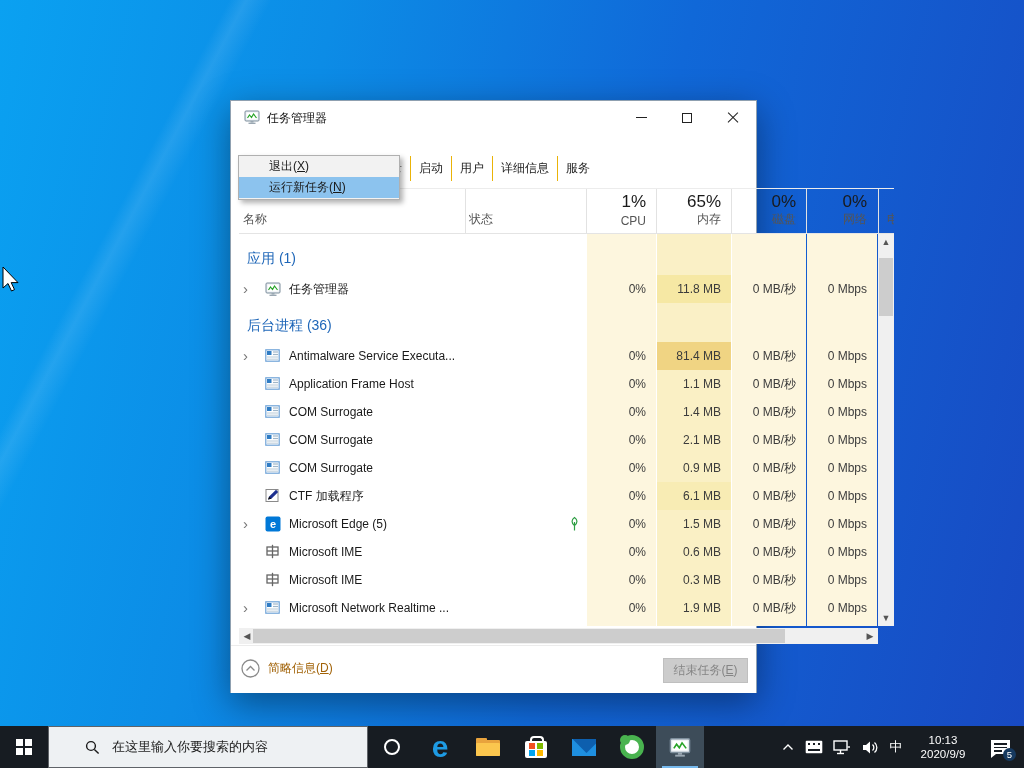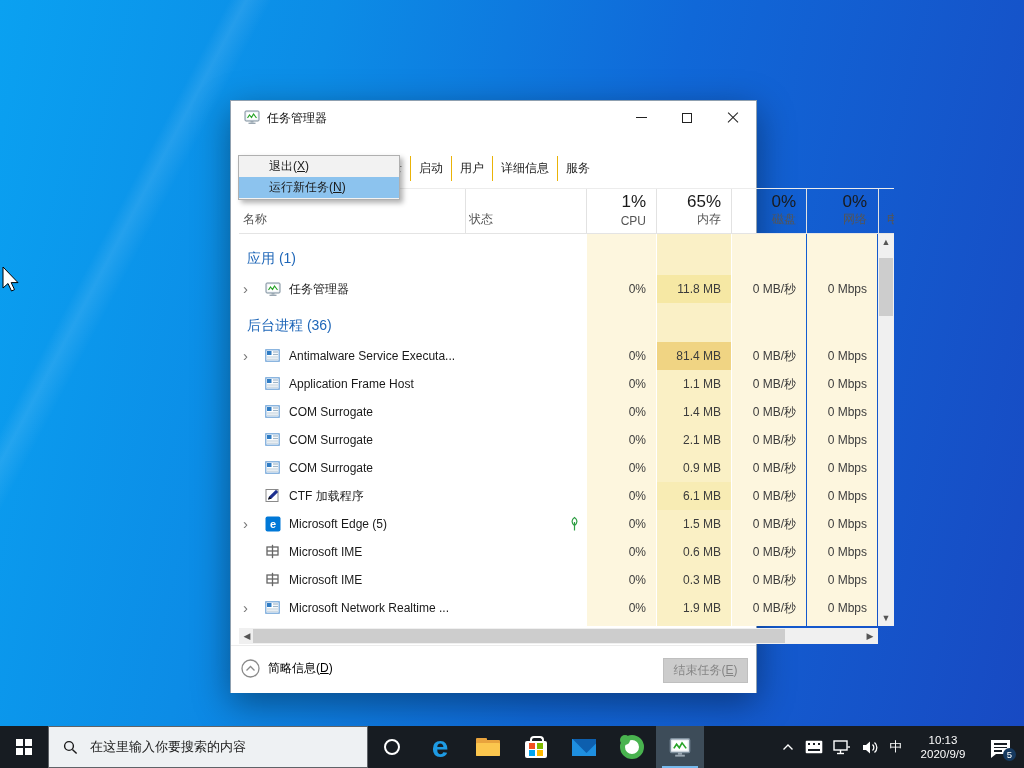--- a/index.html
+++ b/index.html
@@ -86,33 +86,33 @@
   .hscroll { position:absolute; left:8px; top:527px; width:639px; height:16px; background:#f0f0f0; }
   .sb-arrow { position:absolute; color:#555; font-size:9px; width:16px; height:16px;
     text-align:center; line-height:16px; }
   .v-thumb { position:absolute; left:1px; top:24px; width:14px; height:58px; background:#cdcdcd; }
   .h-thumb { position:absolute; top:1px; left:14px; width:532px; height:14px; background:#cdcdcd; }
 
   
   .win-footer { position:absolute; left:0; top:544px; width:100%; height:48px;
     border-top:1px solid #ececec; background:#fff; }
   .detail-toggle { position:absolute; left:10px; top:13px; display:flex; align-items:center; gap:8px;
-    font-size:12px; color:#000000; }
+    font-size:12px; color:#a16207; }
   .endtask-btn { position:absolute; right:8px; top:12px; width:85px; height:25px;
     background:#cccccc; border:1px solid #bfbfbf; color:#858585; font-size:12px;
     text-align:center; line-height:23px; }
 
   
   .taskbar { position:absolute; left:0; bottom:0; width:1024px; height:42px; background:#171c22; z-index:50; }
   .tb-start { position:absolute; left:0; top:0; width:48px; height:42px;
     display:flex; align-items:center; justify-content:center; }
   .winlogo { display:grid; grid-template-columns:7px 7px; grid-template-rows:7px 7px; gap:1.5px; }
   .winlogo span { background:#fff; }
   .tb-search { position:absolute; left:48px; top:0; width:320px; height:42px;
-    background:#eef1f3; border:1px solid #5f6368; display:flex; align-items:center; }
+    background:#eef1f3; border:1px solid #5f6368; display:flex; align-items:center;padding-left:22px; }
   .tb-search .mag { margin:0 12px 0 14px; }
   .tb-search .stext { font-size:13px; color:#1c1c1c; }
   .tb-apps { position:absolute; left:368px; top:0; height:42px; display:flex; }
   .tb-btn { width:48px; height:42px; display:flex; align-items:center; justify-content:center; position:relative; }
   .tb-btn.active { background:#3d4c59; }
   .tb-btn.active::after { content:""; position:absolute; left:6px; right:6px; bottom:0; height:2px; background:#76b9ed; }
   .cortana-ring { width:16px; height:16px; border:2px solid #fff; border-radius:50%; }
   .edge-e { font-size:30px; font-weight:bold; color:#1e9be4; line-height:30px; }
   .folder { position:relative; width:24px; height:18px; }
   .folder .back { position:absolute; left:0; top:0; width:11px; height:5px; background:#e8a33d; border-radius:1px; }

